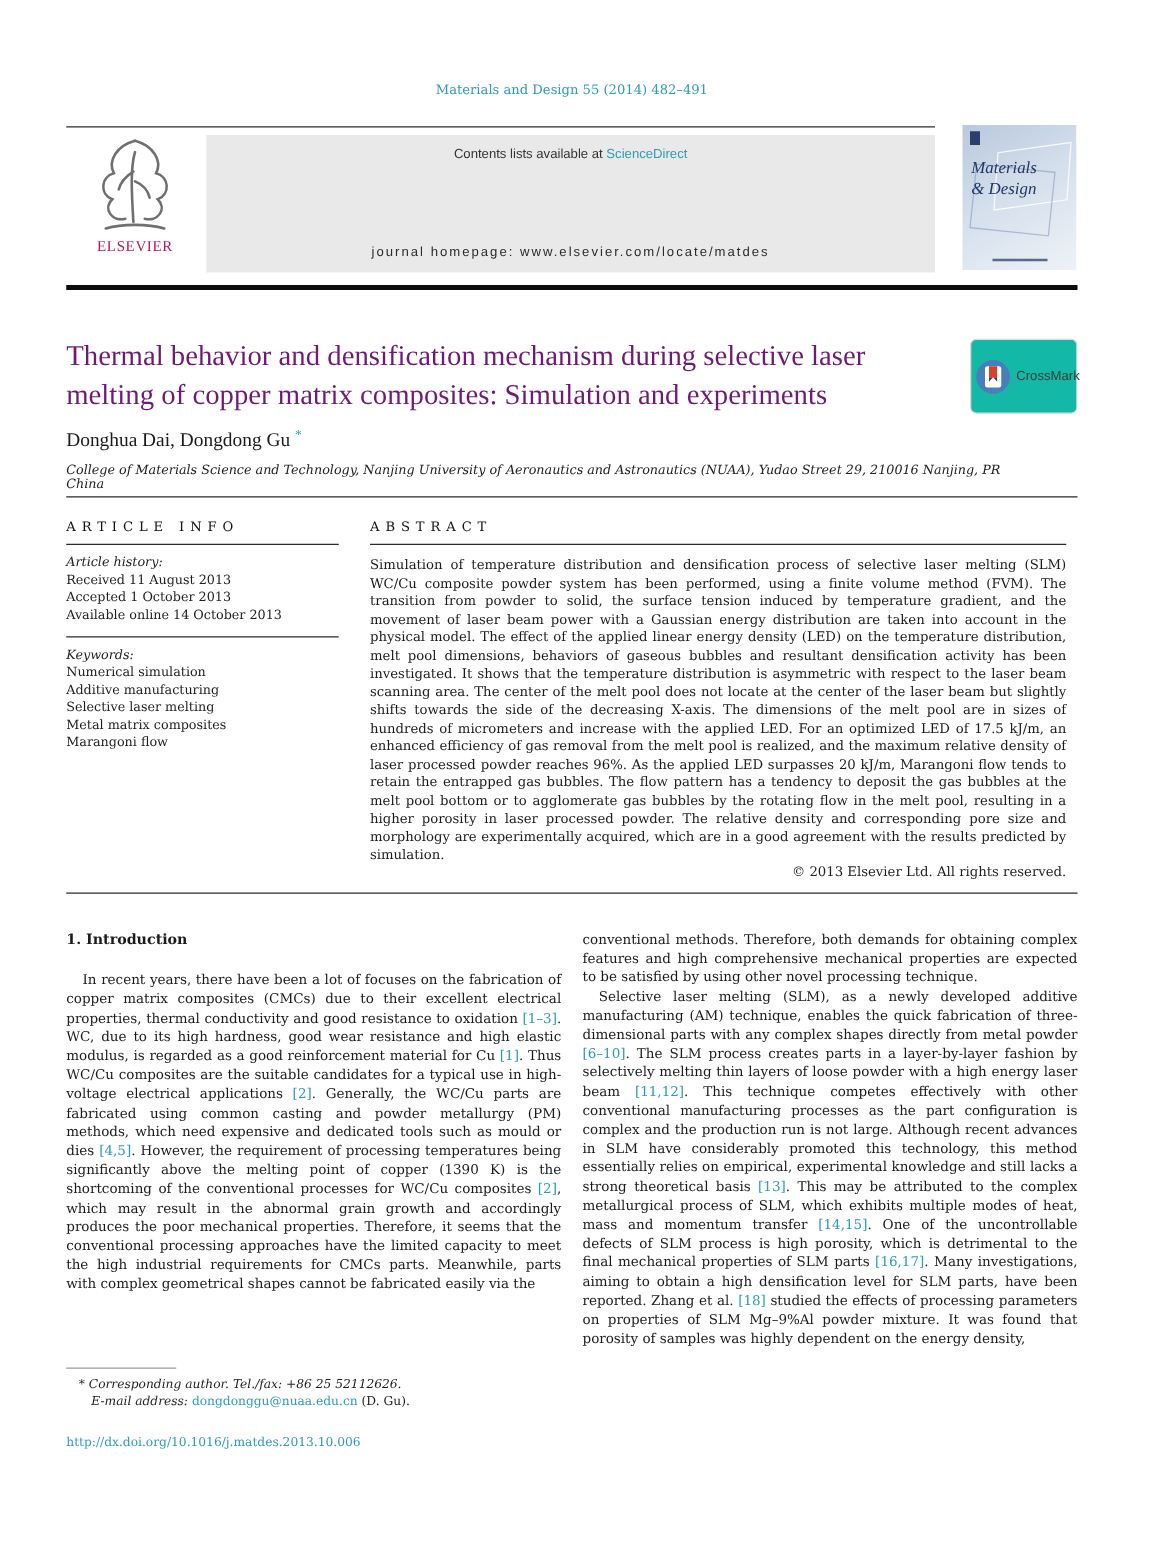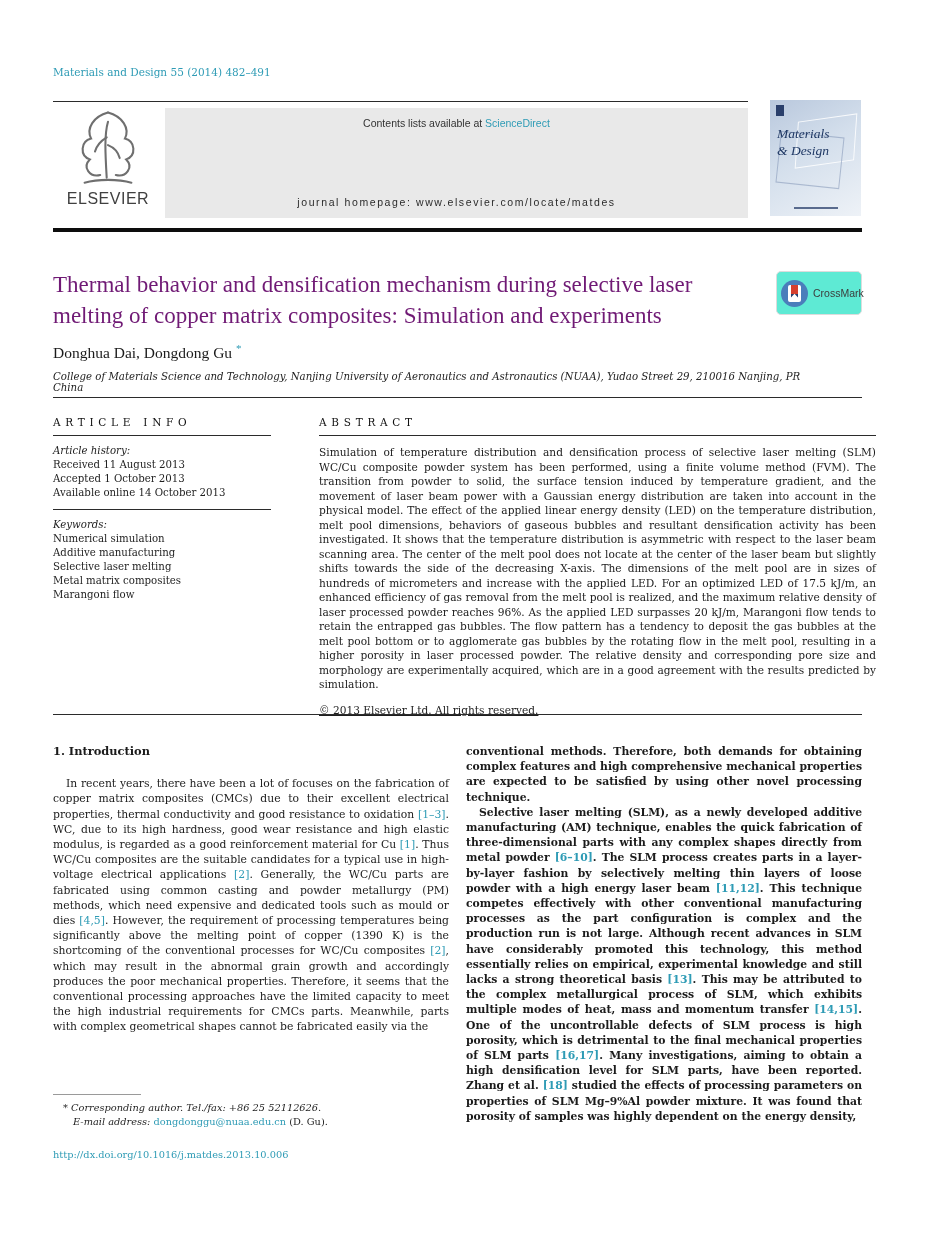--- a/index.html
+++ b/index.html
@@ -6,53 +6,53 @@
   body{
     width:925px;height:1234px;background:#ffffff;
     font-family:"DejaVu Serif", serif;color:#1e1e1e;
     position:relative;overflow:hidden;
   }
   .abs{position:absolute;}
   a,.linklike{color:#2e9bb5;text-decoration:none;cursor:pointer;}
   .cite{color:#2e9bb5;}
 
   
-  .citation{top:66px;left:53px;width:809px;
+  .citation{top:66px;left:53px;width:809px;text-align:center;
     font-family:"DejaVu Serif",serif;font-size:10.5px;color:#2e9bb5;}
   .rule-top{top:101px;left:53px;width:695px;height:1px;background:#2b2b2b;}
   .banner{top:108px;left:165px;width:583px;height:110px;background:#e9e9e9;}
   .banner .contents-line{position:absolute;top:9px;left:0;width:100%;text-align:center;
     font-family:"Liberation Sans",sans-serif;font-size:10.5px;color:#333;}
   .banner .journal-title{position:absolute;top:32px;left:0;width:100%;text-align:center;
     font-family:"Liberation Serif",serif;font-size:25px;color:#141414;}
   .banner .homepage-line{position:absolute;bottom:10px;left:0;width:100%;text-align:center;
     font-family:"Liberation Sans",sans-serif;font-size:10.5px;letter-spacing:1.6px;color:#2b2b2b;}
   .elsevier{top:106px;left:55px;width:106px;height:112px;text-align:center;}
   .elsevier .tree{display:block;margin:0 auto;}
-  .elsevier .els-name{font-family:Liberation Sans, sans-serif;font-size:16px;color:#404040;
+  .elsevier .els-name{font-family:Liberation Serif, serif;font-size:12px;color:#be185d;
     letter-spacing:0.5px;display:block;margin-top:-2px;}
   .cover{top:100px;left:770px;width:91px;height:116px;
     background:linear-gradient(150deg,#b9c8dd 0%,#d4dfec 45%,#eef2f7 100%);
     overflow:hidden;cursor:pointer;}
   .cover .wire1{position:absolute;top:18px;left:26px;width:58px;height:44px;
     border:1px solid rgba(255,255,255,.85);transform:rotate(-8deg) skewX(-12deg);}
   .cover .wire2{position:absolute;top:34px;left:8px;width:62px;height:50px;
     border:1px solid rgba(120,140,175,.5);transform:rotate(6deg);}
   .cover .mini-logo{position:absolute;top:5px;left:6px;width:8px;height:11px;background:#2a3f6b;}
   .cover .cover-title{position:absolute;top:26px;left:7px;width:80px;
     font-family:"Liberation Serif",serif;font-style:italic;font-size:13.5px;line-height:1.25;
     color:#1f3864;}
   .cover .imprint{position:absolute;bottom:7px;left:24px;width:44px;height:2px;background:#2a3f6b;opacity:.75;}
   .rule-thick{top:228px;left:53px;width:809px;height:4px;background:#0d0d0d;}
 
   
   .paper-title{top:270px;left:53px;width:712px;
     font-family:"Liberation Serif",serif;font-size:23px;line-height:1.33;color:#701a75;}
-  .crossmark{top:271px;left:776px;width:86px;height:44px;border:1px solid #dcdcdc;border-radius:5px;
-    display:flex;align-items:center;gap:5px;padding:0 4px;box-sizing:border-box;background:#5eead4;cursor:pointer;}
+  .crossmark{top:271px;left:776px;width:86px;height:60px;border:1px solid #dcdcdc;border-radius:5px;
+    display:flex;align-items:center;gap:5px;padding:0 4px;box-sizing:border-box;background:#14b8a6;cursor:pointer;}
   .cm-circle{width:27px;height:27px;border-radius:50%;background:#4a7ebb;position:relative;flex:0 0 auto;}
   .cm-page{position:absolute;top:5px;left:7px;width:13px;height:17px;background:#fff;border-radius:2px;}
   .cm-ribbon{position:absolute;top:0;left:3px;width:7px;height:13px;
     background:linear-gradient(#d6402f 72%,#27406e 72%);
     clip-path:polygon(0 0,100% 0,100% 100%,50% 72%,0 100%);}
   .cm-label{font-family:"Liberation Sans",sans-serif;font-size:10.5px;color:#3c3c3c;}
   .authors{top:342px;left:53px;font-family:"Liberation Serif",serif;font-size:15.5px;color:#1b1b1b;}
   .authors sup{color:#2e9bb5;font-size:11px;}
   .affiliation{top:371px;left:53px;width:760px;font-style:italic;font-size:10.2px;color:#222;
     font-family:"DejaVu Serif",serif;}
@@ -60,29 +60,29 @@
   .rule-a{top:397px;left:53px;width:809px;height:1px;background:#2b2b2b;}
   .rule-b{top:714px;left:53px;width:809px;height:1px;background:#2b2b2b;}
 
   
   .sec-heading{font-family:"DejaVu Serif",serif;font-size:10.5px;letter-spacing:0.45em;color:#111;}
   .info-col{top:416px;left:53px;width:218px;}
   .info-col .hr{height:1px;background:#2b2b2b;margin:7px 0 8px 0;}
   .info-col .hr2{height:1px;background:#2b2b2b;margin:9px 0 8px 0;}
   .info-lbl{font-style:italic;font-size:10.2px;line-height:14px;}
   .info-item{font-size:10.2px;line-height:14px;}
-  .abs-col{top:416px;left:319px;width:557px;}
+  .abs-col{top:416px;left:296px;width:557px;}
   .abs-col .hr{height:1px;background:#2b2b2b;margin:7px 0 9px 0;}
   .abs-text{font-size:10.6px;line-height:14.5px;text-align:justify;color:#1b1b1b;}
-  .abs-copy{font-size:10.6px;text-align:left;margin-top:12px;text-decoration:underline;}
+  .abs-copy{font-size:10.6px;text-align:right;margin-top:0;}
 
   
   .col{width:396px;font-size:10.8px;line-height:15.2px;text-align:justify;color:#1b1b1b;}
   .col-left{top:744px;left:53px;}
-  .col-right{top:744px;left:466px;font-weight:bold;}
+  .col-right{top:744px;left:466px;}
   .col h2{font-size:11.4px;margin:0 0 17px 0;font-weight:bold;font-family:"DejaVu Serif",serif;}
   .col p{margin:0;}
   .col p.indent{text-indent:13px;}
 
   
   .footnote{top:1094px;left:53px;width:396px;font-size:9.8px;line-height:13.5px;}
   .footnote .fn-rule{width:88px;height:1px;background:#9a9a9a;margin-bottom:6px;}
   .fn-line1{padding-left:10px;font-style:italic;}
   .fn-line2{padding-left:20px;}
   .fn-line2 .em-lbl{font-style:italic;}

